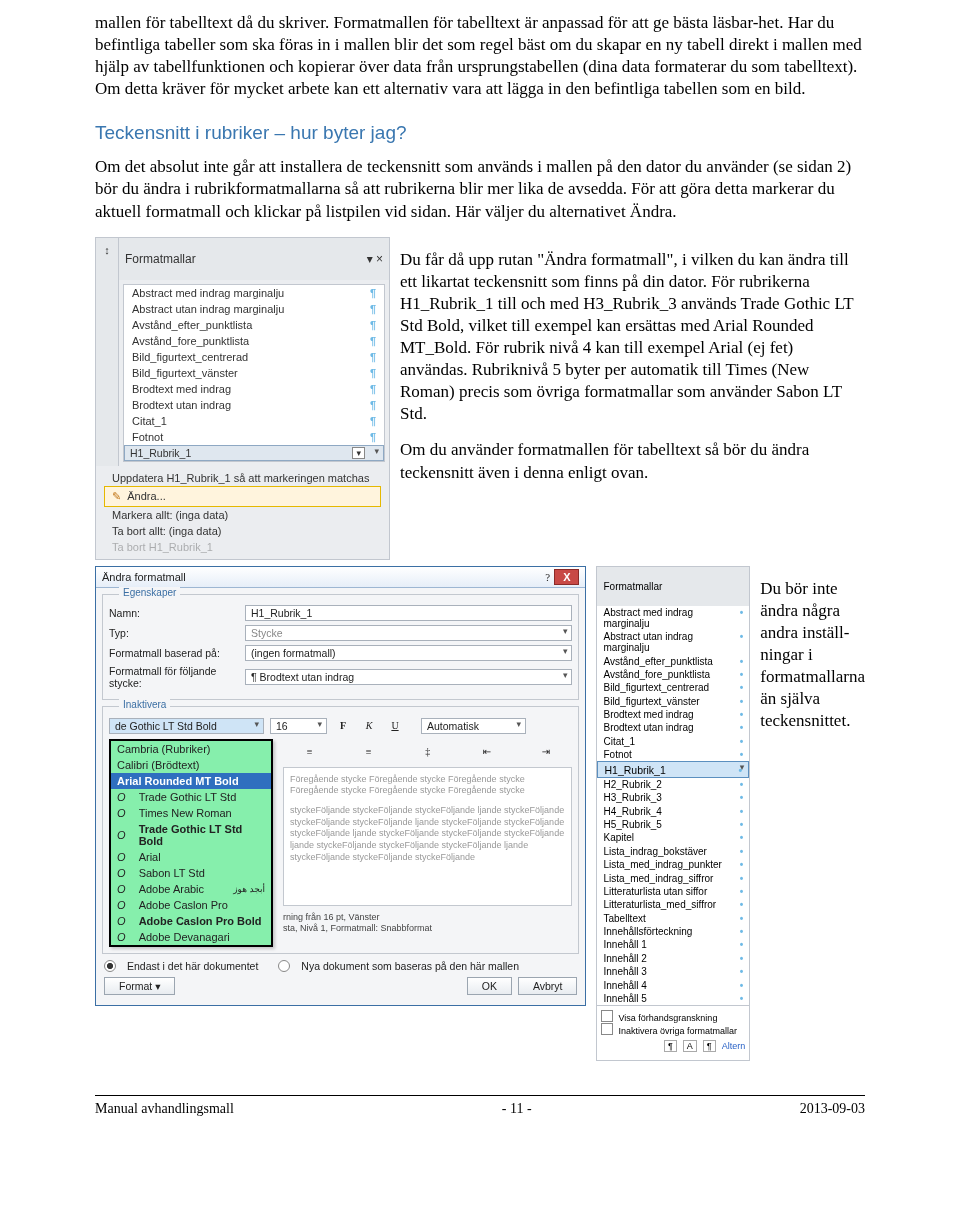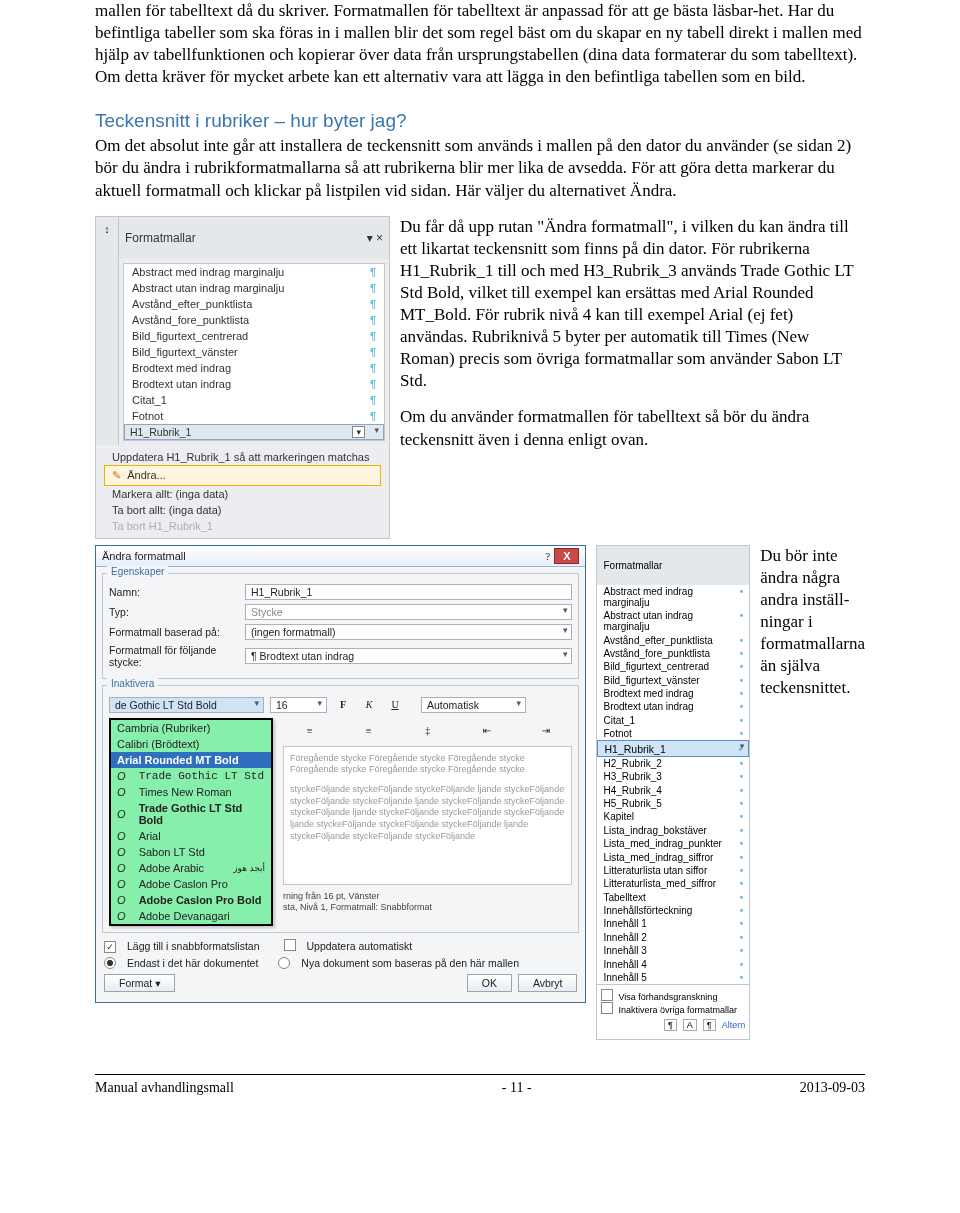--- a/index.html
+++ b/index.html
@@ -1,30 +1,30 @@
 <!DOCTYPE html>
 <html><head>
 <meta charset="utf-8">
 <style>
   body{margin:0;font-family:"Times New Roman",serif;font-size:17px;color:#000;background:#fff;width:960px;box-sizing:border-box;padding:0 95px}
-  p{margin:0 0 14px 0;line-height:1.3}
+  p{margin:12px 0 14px 0;line-height:1.3}
   h3{color:#3a77b0;font-family:Arial,sans-serif;font-weight:400;font-size:19px;margin:22px 0 3px 0}
   .panel{background:#ebedf0;border:1px solid #c2c7cf;font-family:"Segoe UI",Arial,sans-serif;font-size:11px;color:#333}
   .panel-hd{background:#e5e8eb;padding:14px 6px;display:flex;justify-content:space-between;align-items:center;font-size:12px}
   .p-list{background:#fff;border:1px solid #c2c7cf;margin:4px}
   .p-item{display:flex;justify-content:space-between;padding:2px 8px;font-size:11px}
   .p-item.sel{background:#dfe7ef;border:1px solid #8ea8c3}
   .para{color:#6ebae6;font-weight:700}
   .ctx{background:#fff4dd;border:1px solid #e5b800;display:flex;align-items:center;padding:3px 7px;gap:6px;font-size:11px}
   .ctx .paint{color:#c37a1e}
   .dlg{position:relative;border:1px solid #3b6fa4;background:#f4f5f7;font-family:"Segoe UI",Arial,sans-serif;font-size:10.5px;color:#222}
   .dlg-title{background:linear-gradient(#fff,#e6eef8);border-bottom:1px solid #9db6d2;display:flex;justify-content:space-between;align-items:center;padding:4px 6px;font-size:11px}
   .dlg .close{background:#c84946;color:#fff;padding:1px 8px;border:1px solid #8a2a28;font-weight:700;margin-left:4px}
   .grp{border:1px solid #c3c8cf;margin:6px;padding:6px;position:relative}
-  .grp>.lab{position:absolute;top:-8px;left:4px;background:#f4f5f7;padding:0 4px;color:#3b6fa4;font-size:10px}
+  .grp>.lab{position:absolute;top:-8px;left:16px;background:#f4f5f7;padding:0 4px;color:#3b6fa4;font-size:10px}
   .row{display:flex;align-items:center;margin:4px 0;gap:6px}
   .row .l{width:130px;font-size:10.5px}
   .inp{background:#fff;border:1px solid #a9b1bb;padding:1px 5px;font-size:10.5px;flex:1}
   .sel{background:#fff;border:1px solid #a9b1bb;padding:1px 18px 1px 5px;font-size:10.5px;position:relative}
   .sel:after{content:"▾";position:absolute;right:4px;top:0;font-size:9px;color:#555}
   .btn{background:linear-gradient(#fff,#e8ecf0);border:1px solid #9ba5b0;padding:2px 14px;font-size:10.5px}
   .fontdrop{background:#86efac;border:2px solid #000000;width:160px;box-shadow:2px 2px 3px #0003}
   .fontdrop div{padding:2px 6px;display:flex;align-items:center;gap:5px;font-size:11px}
   .fontdrop .hi{background:#2f6fbf;color:#fff}
   .tiny{font-size:9px;color:#999;line-height:1.3}
@@ -166,21 +166,21 @@
           </span>
         <div class="sel" style="width:80px;margin-left:10px">Automatisk</div>
       </div>
       <div class="flex" style="align-items:flex-start">
         <div class="fontdrop">
           <div>Cambria (Rubriker)</div>
           <div>Calibri (Brödtext)</div>
           <div class="hi">
               <b style="font-family:Arial">Arial Rounded MT Bold</b>
             </div>
-          <div><i>O</i>&nbsp;<span style="font-family:Liberation Mono, monospace">Trade Gothic LT Std</span></div>
+          <div><i>O</i>&nbsp;<span style="font-family:Liberation Sans, sans-serif">Trade Gothic LT Std</span></div>
           <div><i>O</i>&nbsp;<span>Times New Roman</span></div>
           <div><i>O</i>&nbsp;<b style="font-family:Arial">Trade Gothic LT Std Bold</b></div>
           <div><i>O</i>&nbsp;<span style="font-family:Arial">Arial</span></div>
           <div><i>O</i>&nbsp;<span>Sabon LT Std</span></div>
           <div><i>O</i>&nbsp;<span>Adobe Arabic</span><span style="margin-left:auto;font-size:9px">أبجد هوز</span></div>
           <div><i>O</i>&nbsp;<span>Adobe Caslon Pro</span></div>
           <div><i>O</i>&nbsp;<b>Adobe Caslon Pro Bold</b></div>
           <div><i>O</i>&nbsp;<span>Adobe Devanagari</span></div>
         </div>
         <div style="flex:1">
@@ -198,27 +198,20 @@
           </div>
           <div class="tiny" style="color:#444;margin-top:6px">
             <div>rning från 16 pt, Vänster</div>
               <div>sta, Nivå 1, Formatmall: Snabbformat</div>
           </div>
         </div>
       </div>
     </div>
     <div style="padding:0 8px 6px 8px">
       <div class="row">
-        <span class="chk on"></span>
-          <span>Lägg till i snabbformatslistan</span>
-        <span style="width:12px"></span>
-        <span class="chk"></span>
-          <span>Uppdatera automatiskt</span>
-      </div>
-      <div class="row">
         <span class="rad on"></span>
           <span>Endast i det här dokumentet</span>
         <span style="width:8px"></span>
         <span class="rad"></span>
           <span>Nya dokument som baseras på den här mallen</span>
       </div>
       <div class="row">
         <div class="btn">Format ▾</div>
         <div style="flex:1"></div>
         <div class="btn">OK</div>

